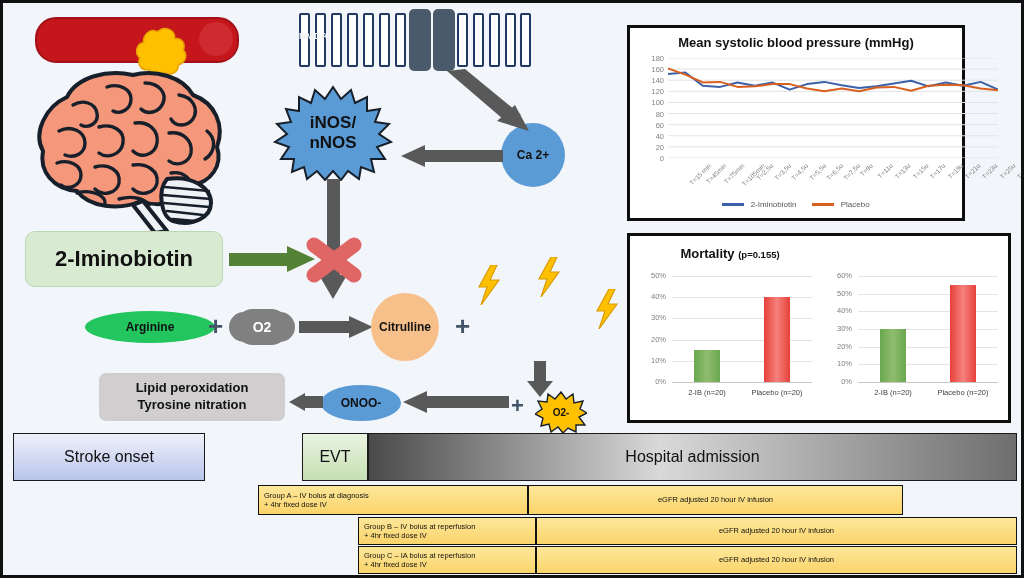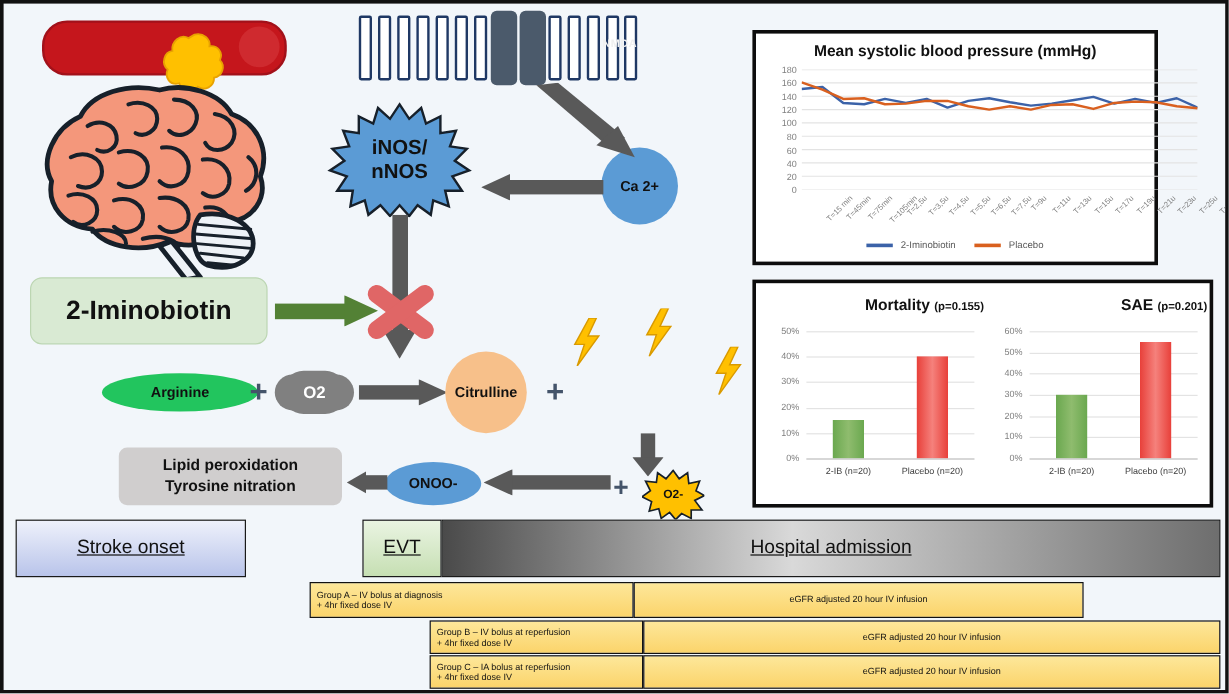--- a/index.html
+++ b/index.html
@@ -20,21 +20,21 @@
 
   
   .brain{left:12px;top:58px;width:224px;height:172px;}
 
   
   .membrane{left:296px;top:6px;width:232px;height:62px;}
   .lipid{position:absolute;top:4px;width:11px;height:54px;background:#fff;
          border:2px solid #1f3864;box-sizing:border-box;border-radius:2px;}
   .nmda-sub{position:absolute;top:0;width:22px;height:62px;background:#4b5a6b;
             border-radius:5px;}
-  .nmda-lbl{position:absolute;left:296px;top:28px;width:232px;text-align:right;
+  .nmda-lbl{position:absolute;left:296px;top:28px;width:232px;text-align:left;
             font-size:9px;color:#f0f0f0;font-weight:600;letter-spacing:.5px;}
   .nos{left:268px;top:82px;width:124px;height:96px;color:#111;
        font-size:17px;font-weight:bold;line-height:1.15;}
   .nos .lbl{position:relative;z-index:2;}
 
   .ca{left:498px;top:120px;width:64px;height:64px;border-radius:50%;
       background:#5b9bd5;color:#111;font-size:12px;font-weight:bold;}
 
   .imino{left:22px;top:228px;width:196px;height:54px;background:#d9ead3;
          border:1px solid #bcd6b2;border-radius:10px;color:#111;
@@ -78,33 +78,33 @@
   .xtick{position:absolute;font-size:6.5px;color:#808080;
          transform:rotate(-45deg);transform-origin:right top;white-space:nowrap;
          text-align:right;}
 
   .legend{position:absolute;display:flex;gap:16px;align-items:center;
           justify-content:center;width:100%;font-size:8px;color:#595959;}
   .legend .sw{display:inline-block;width:22px;height:3px;margin-right:4px;
               vertical-align:middle;}
 
   
-  .bcTitle{font-size:13px;font-weight:bold;color:#111;text-align:right;}
+  .bcTitle{font-size:13px;font-weight:bold;color:#111;text-align:center;}
   .bcTitle small{font-size:9.5px;}
   .bar{position:absolute;bottom:0;}
   .bar.green{background:linear-gradient(to right,#6aa84f,#8fbc6e,#6aa84f);}
   .bar.red{background:linear-gradient(to right,#e8403a,#f5817c,#e8403a);}
   .blabel{position:absolute;font-size:7.5px;color:#404040;text-align:center;}
   .ylab{position:absolute;font-size:7.5px;color:#808080;text-align:right;}
 
   
   .tl{position:absolute;left:10px;top:430px;width:1004px;height:138px;}
   .tlbar{position:absolute;top:0;height:48px;border:1px solid #1a1a1a;
          box-sizing:border-box;display:flex;align-items:center;
-         justify-content:center;font-size:16px;color:#111;text-decoration:underline;}
+         justify-content:center;font-size:16px;color:#111;}
   .tl-stroke{background:linear-gradient(to bottom,#eef1fb,#b9c4ea);}
   .tl-er{background:linear-gradient(to bottom,#fde3d2,#f6b894);}
   .tl-evt{background:linear-gradient(to bottom,#eaf4e2,#c6dfb3);}
   .tl-hosp{background:linear-gradient(to right,#4a4a4a,#d9d9d9 45%,#6e6e6e);}
   .grp{position:absolute;height:26px;background:linear-gradient(to bottom,#fde79a,#fbd46b);
        border:1px solid #111;box-sizing:border-box;font-size:7.5px;color:#111;
        display:flex;align-items:center;padding-left:5px;line-height:1.25;}
   .grp.inf{justify-content:center;padding-left:0;}
 </style>
 </head>
@@ -389,24 +389,20 @@
           <div class="bar red" style="left: 92px; width: 26px; height: 84.8px;"></div>
           <div class="grid-line" style="background: rgb(201, 201, 201); left: 0px; width: 140px; top: 106px;"></div>
         </div>
       <div class="abs" id="mort-x" style="left:32px;top:140px;width:140px;">
           <div class="blabel" style="left: 0px; width: 70px; top: 2px;">2-IB (n=20)</div>
           <div class="blabel" style="left: 70px; width: 70px; top: 2px;">Placebo (n=20)</div>
         </div>
     </div>
 
     <div class="abs" style="left:196px;top:10px;width:180px;height:168px">
-      <div class="bcTitle">
-        <span>SAE</span>
-        <small>(p=0.201)</small>
-      </div>
       <div class="abs" id="sae-y" style="left:0;top:26px;width:28px">
           <div class="ylab" style="right: 2px; top: 105px; width: 26px;">0%</div>
           <div class="ylab" style="right: 2px; top: 87.3333px; width: 26px;">10%</div>
           <div class="ylab" style="right: 2px; top: 69.6667px; width: 26px;">20%</div>
           <div class="ylab" style="right: 2px; top: 52px; width: 26px;">30%</div>
           <div class="ylab" style="right: 2px; top: 34.3333px; width: 26px;">40%</div>
           <div class="ylab" style="right: 2px; top: 16.6667px; width: 26px;">50%</div>
           <div class="ylab" style="right: 2px; top: -1px; width: 26px;">60%</div>
         </div>
       <div class="abs" id="sae-plot" style="left:32px;top:30px;width:140px;height:106px;">

